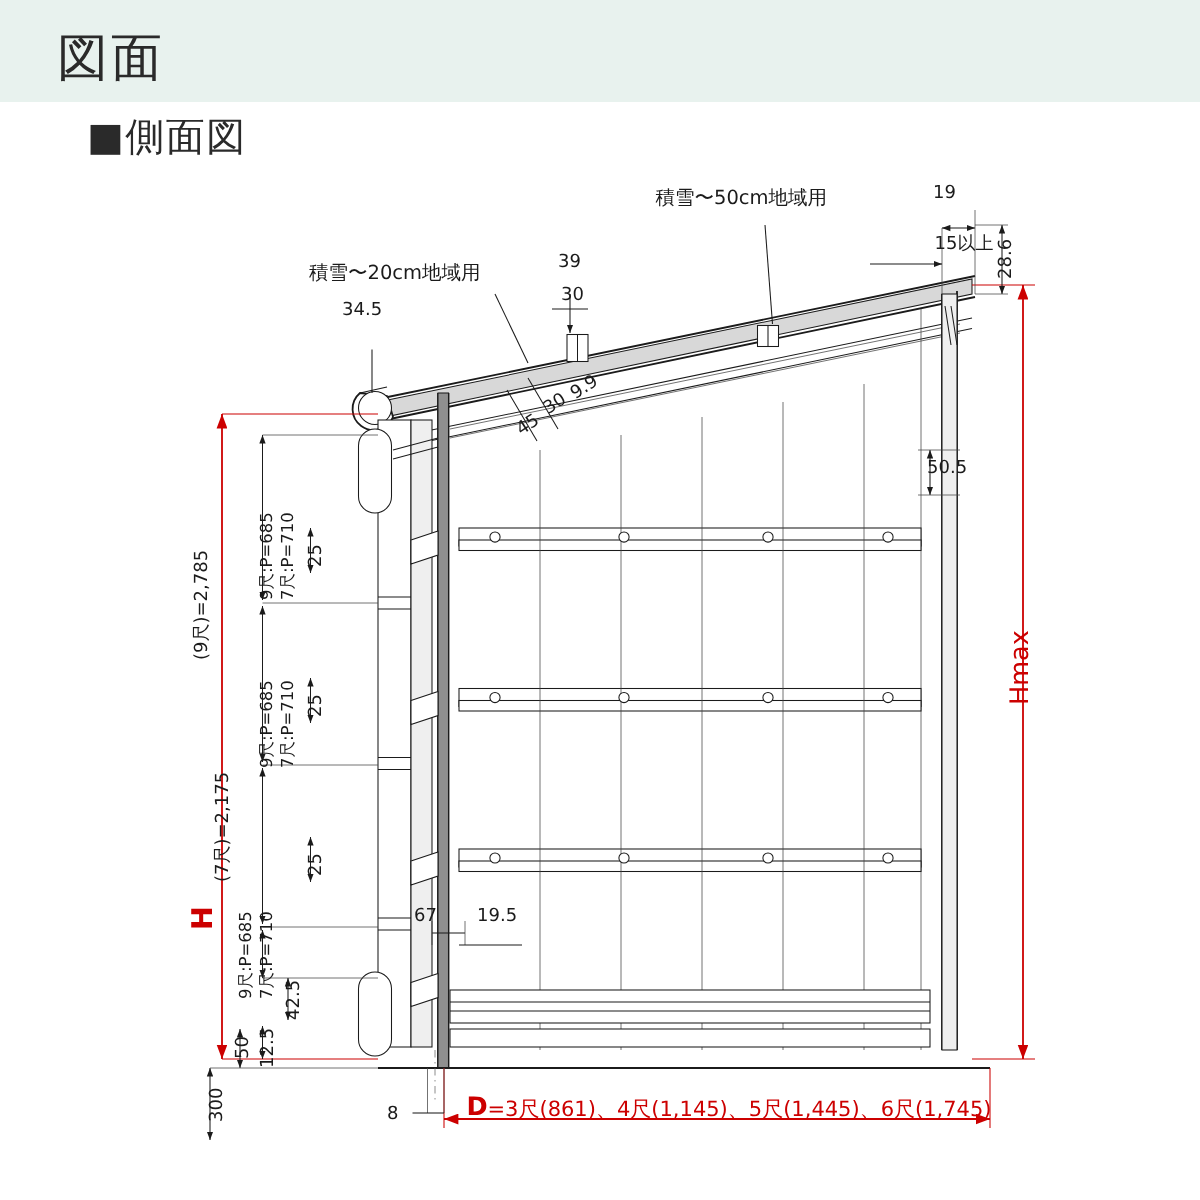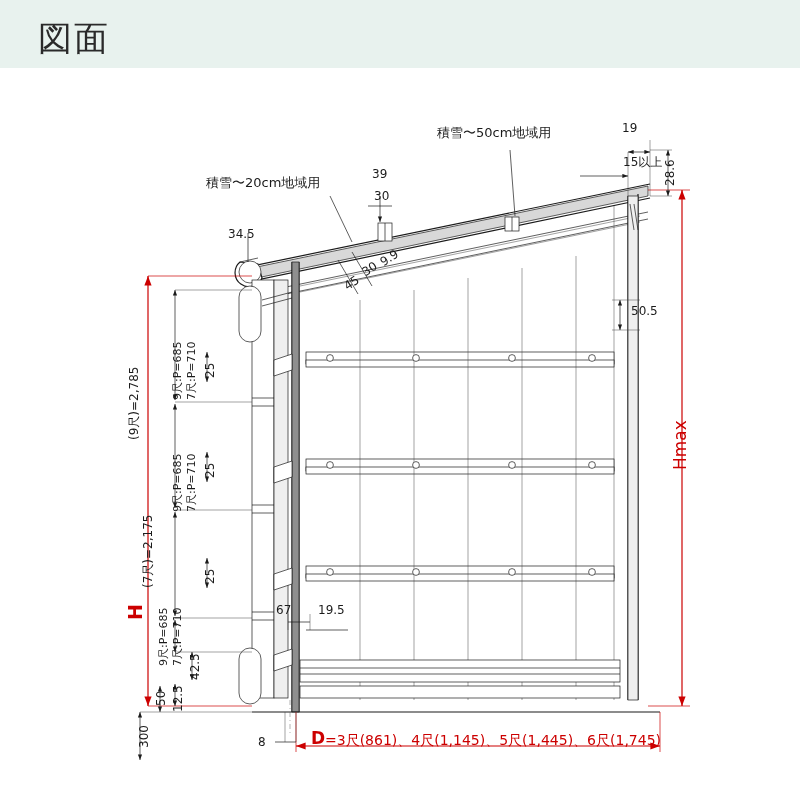--- a/index.html
+++ b/index.html
@@ -54,20 +54,21 @@
   .fillwh{fill:#ffffff;}
   .filllt{fill:#efefef;}
 </style>
 </head>
 <body>
 
 <div id="stage">
 
   <div class="header-band"></div>
   <div class="header-title">図面</div>
+  <div class="section-title">■側面図</div>
 
   <svg class="draw" viewBox="0 0 800 800">
 
     <g>
 
       <polygon class="ln thin fillgray" points="252,268 648,186 648,196 252,279"></polygon>
       <line class="ln med" x1="252" y1="266" x2="650" y2="184"></line>
       <line class="ln med" x1="252" y1="281" x2="650" y2="198"></line>
 
       <line class="ln thin" x1="262" y1="292" x2="648" y2="212"></line>
@@ -262,33 +263,33 @@
       <line class="ln thin" x1="330" y1="196" x2="352" y2="242"></line>
       <line class="ln thin" x1="510" y1="150" x2="515" y2="216"></line>
     </g>
 
     <line class="ln dash" x1="290" y1="700" x2="290" y2="736"></line>
   </svg>
 
   <div class="lbl jp" style="left:437px;top:126px;text-align:center;">積雪〜50cm地域用</div>
   <div class="lbl jp" style="left:206px;top:176px;">積雪〜20cm地域用</div>
 
-  <div class="lbl" style="left:228px;top:228px;text-align:right;">34.5</div>
+  <div class="lbl" style="left:228px;top:200px;text-align:right;">34.5</div>
   <div class="lbl" style="left:372px;top:168px;">39</div>
   <div class="lbl" style="left:374px;top:190px;">30</div>
 
   <div class="lbl rot-diag" style="left:342px;top:282px;">45</div>
   <div class="lbl rot-diag" style="left:360px;top:268px;">30</div>
   <div class="lbl rot-diag" style="left:378px;top:258px;">9.9</div>
 
   <div class="lbl" style="left:622px;top:122px;">19</div>
   <div class="lbl" style="left:576px;top:156px;margin-left:47px;">15以上</div>
   <div class="lbl rot90" style="left:664px;top:186px;">28.6</div>
 
-  <div class="lbl" style="left:631px;top:305px;text-align:right;">50.5</div>
+  <div class="lbl" style="left:618px;top:305px;text-align:right;">50.5</div>
 
   <div class="lbl red rot90" style="left:672px;top:470px;font-size:17px;">Hmax</div>
 
   <div class="lbl rot90" style="left:204px;top:378px;">25</div>
   <div class="lbl rot90" style="left:204px;top:478px;">25</div>
   <div class="lbl rot90" style="left:204px;top:584px;">25</div>
 
   <div class="lbl sm rot90" style="left:172px;top:400px;">9尺:P=685</div>
   <div class="lbl sm rot90" style="left:186px;top:400px;">7尺:P=710</div>
 

